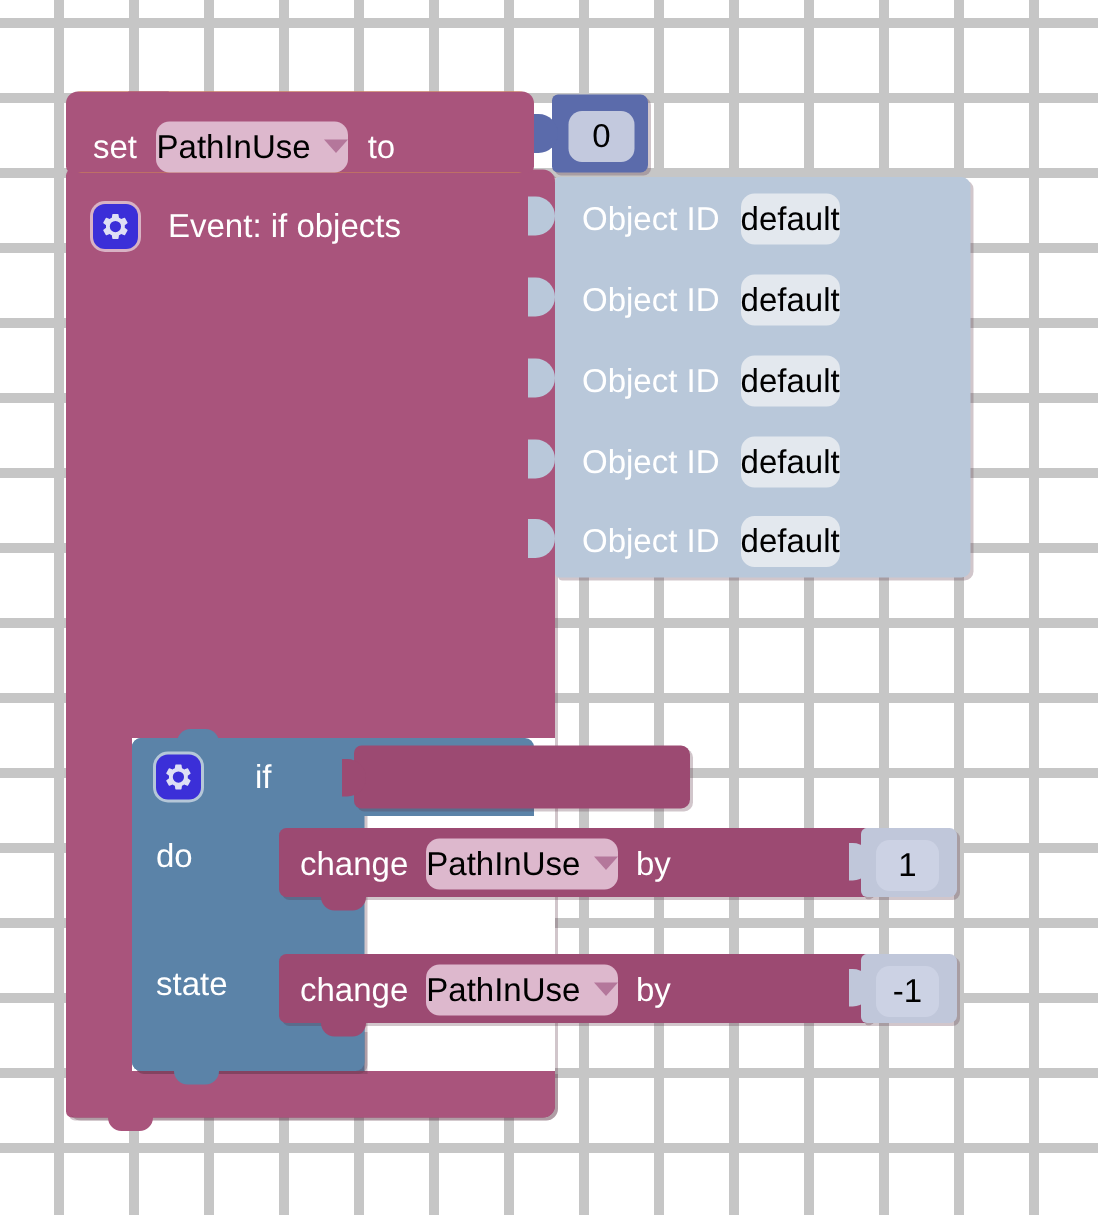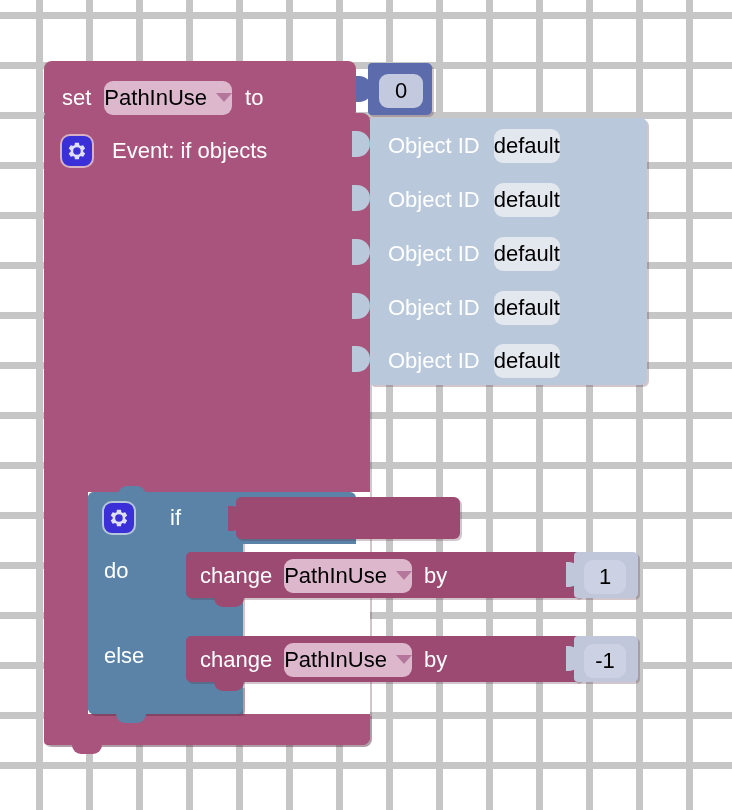--- a/index.html
+++ b/index.html
@@ -211,21 +211,21 @@
     <span class="lbl">by</span>
   </div>
 
   <div class="blk c-num shadowy" style="left:574px; top:552px; width:64px; height:46px; border-radius:4px 5px 5px 4px; z-index:7;"></div>
   <div class="blk" style="left:566px; top:562px; width:15px; height:25px; background:#c0c7da; border-radius:0 13px 13px 0; z-index:7;"></div>
   <div class="blk" style="left:584px; top:560px; z-index:9;">
     <span class="field num" style="min-width:24px; padding:2px 9px;">1</span>
   </div>
 
   <div class="blk" style="left:104px; top:645px; z-index:8;">
-    <span class="lbl">else</span>
+    <span class="lbl">state</span>
   </div>
 
   <div class="blk c-event-d shadowy" style="left:186px; top:636px; width:396px; height:46px; border-radius:5px 6px 6px 5px; z-index:7;"></div>
   <div class="blk c-event-d" style="left:214px; top:680px; width:30px; height:11px; border-radius:0 0 9px 9px; z-index:7;"></div>
   <div class="blk row" style="left:200px; top:644px; height:31px; gap:12px; z-index:9;">
     <span class="lbl">change</span>
     <span class="field">
       <span>PathInUse</span>
       <span class="caret"></span>
     </span>

